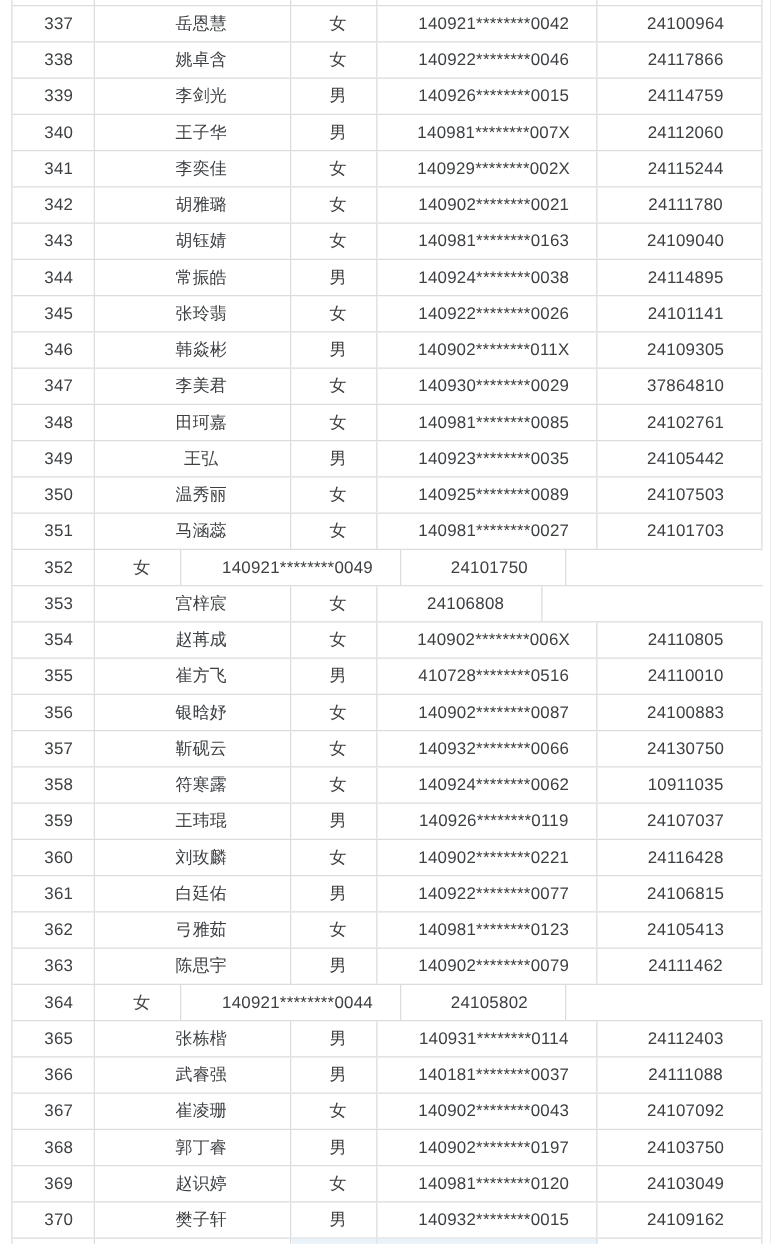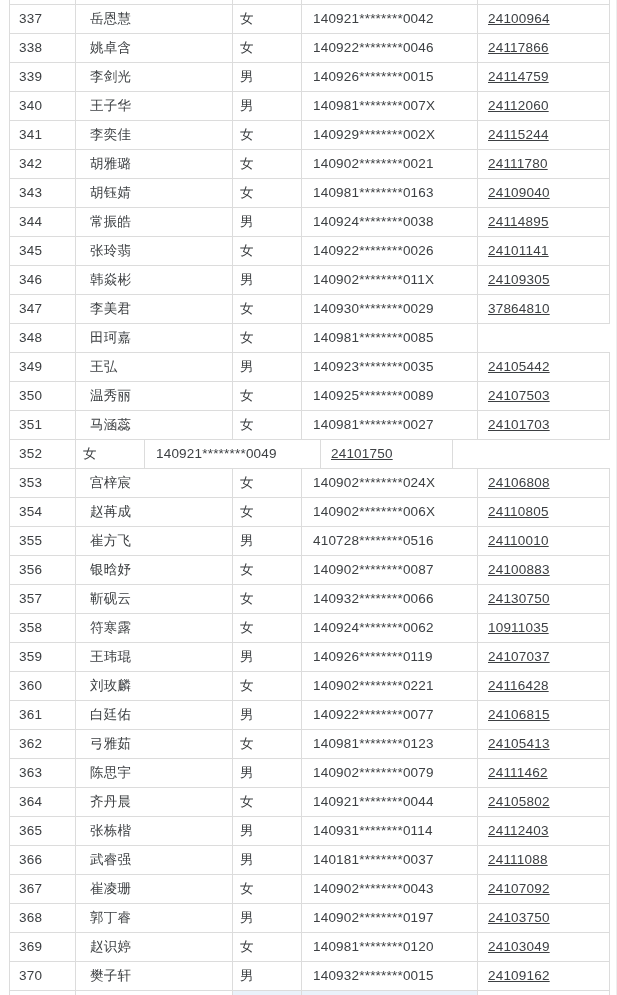--- a/index.html
+++ b/index.html
@@ -23,36 +23,37 @@
     position: absolute;
     top: 0;
     left: 9px;
     width: 601px;
     border-left: 1px solid var(--border);
     box-sizing: border-box;
   }
   .t-row {
     display: flex;
     border-bottom: 1px solid var(--border);
+    text-align: center;
   }
   .t-cell {
     box-sizing: border-box;
     height: 28px;
     line-height: 28px;
     font-size: 13.5px;
     white-space: nowrap;
     overflow: hidden;
     border-right: 1px solid var(--border);
     letter-spacing: 0.2px;
   }
   .c-index  { width: 66px;  padding-left: 9px;  }
   .c-name   { width: 157px; padding-left: 14px; }
   .c-gender { width: 69px;  padding-left: 7px;  }
   .c-id     { width: 176px; padding-left: 11px; }
-  .c-code   { width: 132px; padding-left: 10px; text-decoration: underline; }
+  .c-code   { width: 132px; padding-left: 10px; }
   .partial-top .t-cell,
   .partial-bottom .t-cell {
     height: 4px;
     line-height: 4px;
   }
   .partial-bottom {
     border-bottom: none;
   }
   .partial-bottom .c-gender,
   .partial-bottom .c-id {
@@ -156,20 +157,21 @@
     <div class="t-cell c-name">李美君</div>
     <div class="t-cell c-gender">女</div>
     <div class="t-cell c-id">140930********0029</div>
     <div class="t-cell c-code">37864810</div>
   </div>
       <div class="t-row">
     <div class="t-cell c-index">348</div>
     <div class="t-cell c-name">田珂嘉</div>
     <div class="t-cell c-gender">女</div>
     <div class="t-cell c-id">140981********0085</div>
+    <div class="t-cell c-code">24102761</div>
   </div>
       <div class="t-row">
     <div class="t-cell c-index">349</div>
     <div class="t-cell c-name">王弘</div>
     <div class="t-cell c-gender">男</div>
     <div class="t-cell c-id">140923********0035</div>
     <div class="t-cell c-code">24105442</div>
   </div>
       <div class="t-row">
     <div class="t-cell c-index">350</div>
@@ -188,21 +190,20 @@
       <div class="t-row">
     <div class="t-cell c-index">352</div>
     <div class="t-cell c-gender">女</div>
     <div class="t-cell c-id">140921********0049</div>
     <div class="t-cell c-code">24101750</div>
   </div>
       <div class="t-row">
     <div class="t-cell c-index">353</div>
     <div class="t-cell c-name">宫梓宸</div>
     <div class="t-cell c-gender">女</div>
-    <div class="t-cell c-id">140902********024X</div>
     <div class="t-cell c-code">24106808</div>
   </div>
       <div class="t-row">
     <div class="t-cell c-index">354</div>
     <div class="t-cell c-name">赵苒成</div>
     <div class="t-cell c-gender">女</div>
     <div class="t-cell c-id">140902********006X</div>
     <div class="t-cell c-code">24110805</div>
   </div>
       <div class="t-row">
@@ -263,21 +264,20 @@
   </div>
       <div class="t-row">
     <div class="t-cell c-index">363</div>
     <div class="t-cell c-name">陈思宇</div>
     <div class="t-cell c-gender">男</div>
     <div class="t-cell c-id">140902********0079</div>
     <div class="t-cell c-code">24111462</div>
   </div>
       <div class="t-row">
     <div class="t-cell c-index">364</div>
-    <div class="t-cell c-name">齐丹晨</div>
     <div class="t-cell c-gender">女</div>
     <div class="t-cell c-id">140921********0044</div>
     <div class="t-cell c-code">24105802</div>
   </div>
       <div class="t-row">
     <div class="t-cell c-index">365</div>
     <div class="t-cell c-name">张栋楷</div>
     <div class="t-cell c-gender">男</div>
     <div class="t-cell c-id">140931********0114</div>
     <div class="t-cell c-code">24112403</div>

